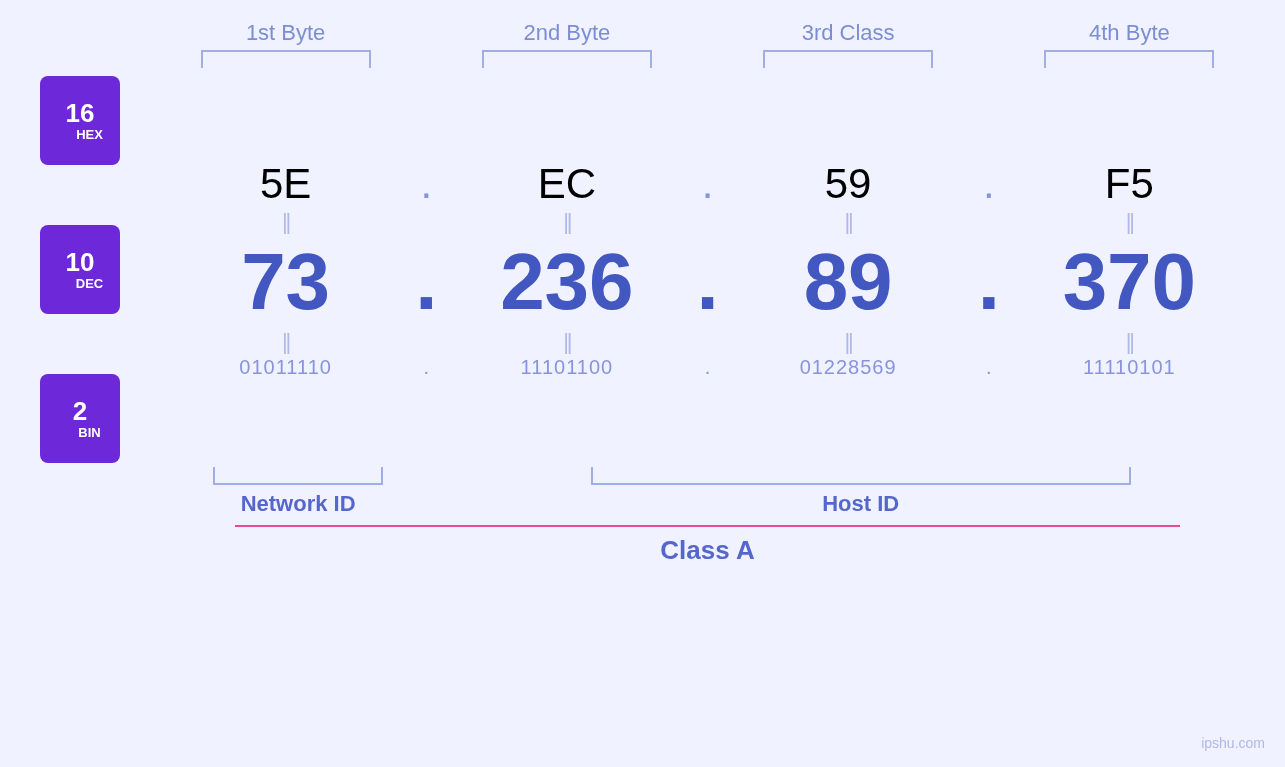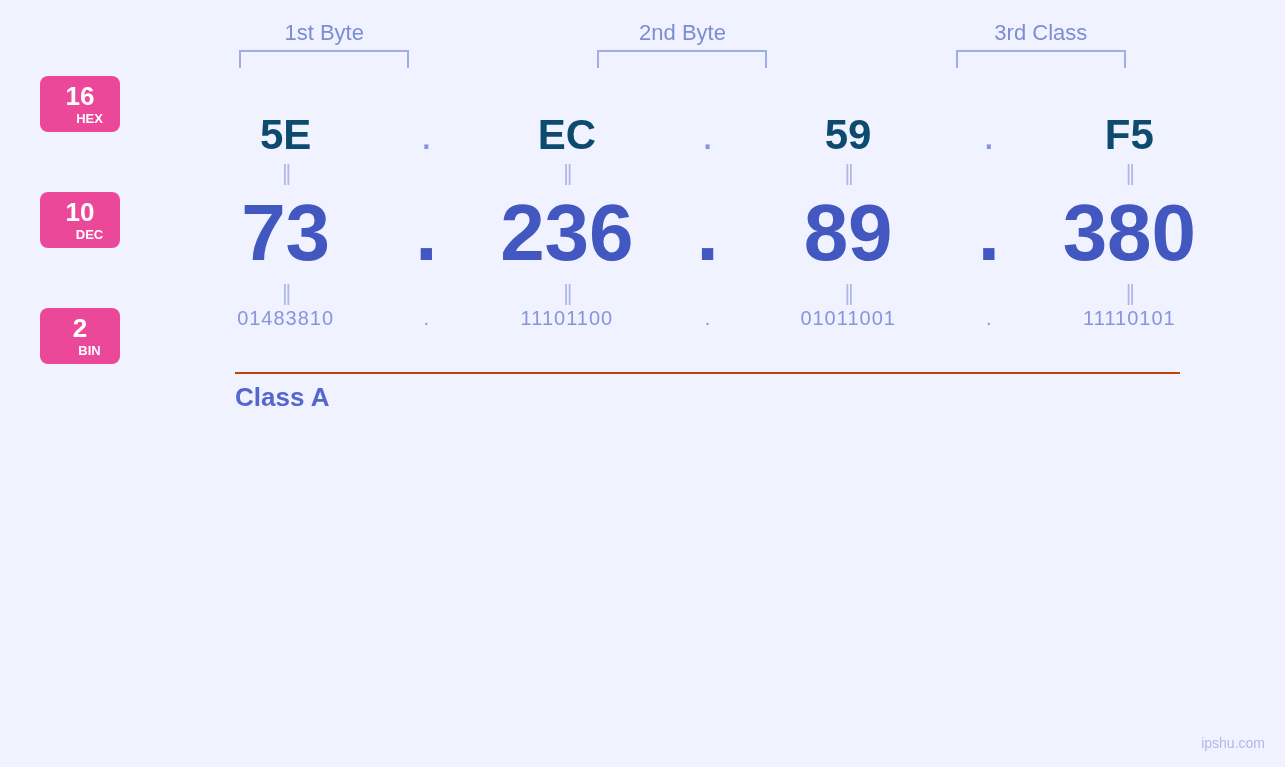--- a/index.html
+++ b/index.html
@@ -70,25 +70,25 @@
 
     .label-col {
       width: 130px;
       display: flex;
       flex-direction: column;
       gap: 60px;
       align-items: flex-start;
     }
 
     .base-badge {
-      background: #ec4899;
+      background: #6d28d9;
       color: white;
       border-radius: 8px;
       width: 80px;
-      height: 56px;
+      height: 89px;
       display: flex;
       flex-direction: column;
       align-items: center;
       justify-content: center;
     }
 
     .base-number {
       font-size: 26px;
       font-weight: bold;
       line-height: 1.1;
@@ -120,23 +120,23 @@
       text-align: center;
     }
 
     .dot-cell {
       width: 50px;
       text-align: center;
     }
 
     
     .hex-value {
-      color: #0c4a6e;
+      color: #000000;
       font-size: 42px;
-      font-weight: 700;
+      font-weight: 400;
     }
 
     .hex-dot {
       color: #8894dc;
       font-size: 42px;
     }
 
     
     .equals-row {
       display: flex;
@@ -239,23 +239,23 @@
       width: 100%;
       display: flex;
       justify-content: center;
       margin-top: 8px;
       padding-left: 130px;
       position: relative;
     }
 
     .class-line-container {
       width: calc(100% - 130px);
-      border-top: 2px solid #c2410c;
-      display: flex;
-      justify-content: flex-start;
+      border-top: 2px solid #ec4899;
+      display: flex;
+      justify-content: center;
       padding-top: 8px;
     }
 
     .class-label {
       color: #5567cc;
       font-size: 26px;
       font-weight: bold;
     }
 
     
@@ -287,20 +287,26 @@
         </div>
     </div>
     <div style="width:50px"></div>
     <div class="byte-header-col">
       <div class="byte-label">3rd Class</div>
       <div class="bracket-top">
           <div class="bracket-top-shape"></div>
         </div>
     </div>
     <div style="width:50px"></div>
+    <div class="byte-header-col">
+      <div class="byte-label">4th Byte</div>
+      <div class="bracket-top">
+          <div class="bracket-top-shape"></div>
+        </div>
+    </div>
   </div>
 
   <div class="main-content">
 
     <div class="label-col">
       <div class="base-badge">
         <span class="base-number">16</span>
         <span class="base-name">HEX</span>
       </div>
       <div class="base-badge">
@@ -335,45 +341,58 @@
         <div class="equals-col"><span class="equals-symbol">||</span></div>
       </div>
 
       <div class="data-row">
         <div class="data-cell"><span class="dec-value">73</span></div>
         <div class="dot-cell"><span class="dec-dot">.</span></div>
         <div class="data-cell"><span class="dec-value">236</span></div>
         <div class="dot-cell"><span class="dec-dot">.</span></div>
         <div class="data-cell"><span class="dec-value">89</span></div>
         <div class="dot-cell"><span class="dec-dot">.</span></div>
-        <div class="data-cell"><span class="dec-value">380</span></div>
+        <div class="data-cell"><span class="dec-value">370</span></div>
       </div>
 
       <div class="equals-row">
         <div class="equals-col"><span class="equals-symbol">||</span></div>
         <div class="equals-dot-col"></div>
         <div class="equals-col"><span class="equals-symbol">||</span></div>
         <div class="equals-dot-col"></div>
         <div class="equals-col"><span class="equals-symbol">||</span></div>
         <div class="equals-dot-col"></div>
         <div class="equals-col"><span class="equals-symbol">||</span></div>
       </div>
 
       <div class="data-row">
-        <div class="data-cell"><span class="bin-value">01483810</span></div>
+        <div class="data-cell"><span class="bin-value">01011110</span></div>
         <div class="dot-cell"><span class="bin-dot">.</span></div>
         <div class="data-cell"><span class="bin-value">11101100</span></div>
         <div class="dot-cell"><span class="bin-dot">.</span></div>
-        <div class="data-cell"><span class="bin-value">01011001</span></div>
+        <div class="data-cell"><span class="bin-value">01228569</span></div>
         <div class="dot-cell"><span class="bin-dot">.</span></div>
         <div class="data-cell"><span class="bin-value">11110101</span></div>
       </div>
     </div>
   </div>
 
+  <div class="bottom-section">
+
+    <div class="network-id-col">
+      <div class="bracket-bottom-shape network-bracket"></div>
+      <div class="section-label">Network ID</div>
+    </div>
+    <div style="width:50px"></div>
+
+    <div class="host-id-col">
+      <div class="bracket-bottom-shape host-bracket"></div>
+      <div class="section-label">Host ID</div>
+    </div>
+  </div>
 
   <div class="class-row">
     <div class="class-line-container">
       <span class="class-label">Class A</span>
     </div>
   </div>
 </div>
 
 <div class="watermark">ipshu.com</div>
 

